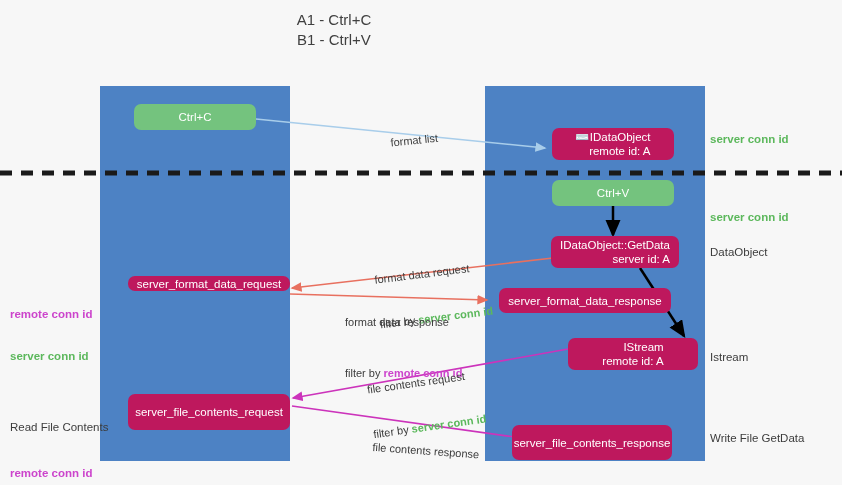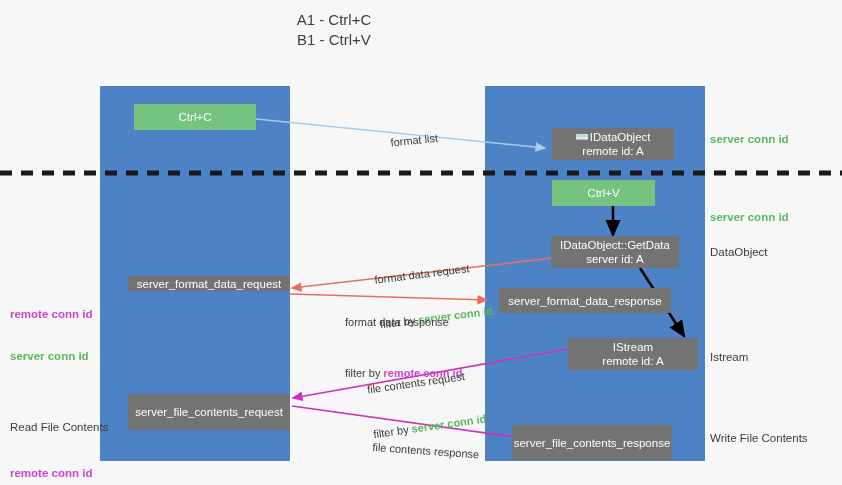--- a/index.html
+++ b/index.html
@@ -53,24 +53,25 @@
   .node {
     position: absolute;
     box-sizing: border-box;
     display: flex;
     flex-direction: column;
     align-items: center;
     justify-content: center;
     color: #ffffff;
     font-size: 11.5px;
     line-height: 14px;
-    text-align: center;
-    white-space: pre;
-  }
-  .node.orange { background: #737373; }
+    text-align: right;
+    white-space: pre;
+    border-radius: 7px;
+  }
+  .node.orange { background: #be185d; }
   .node.green  { background: #74c37e; }
   .edge-label {
     position: absolute;
     font-size: 11px;
     color: #3c3c3c;
     white-space: pre;
     line-height: 15px;
   }
   .edge-label .g { color: #5cb85c; font-weight: bold; }
   .edge-label .m { color: #cc44cc; font-weight: bold; }
@@ -138,21 +139,21 @@
 
     <line x1="568" y1="349" x2="293" y2="398" stroke="#cc33bb" stroke-width="1.6" marker-end="url(#ah-mag)"></line>
     <line x1="292" y1="406" x2="522" y2="438" stroke="#cc33bb" stroke-width="1.6" marker-end="url(#ah-mag)"></line>
   </svg>
 
   <div class="node green" style="left:134px; top:104px; width:122px; height:26px;">Ctrl+C</div>
 
   <div class="node orange" style="left:552px; top:128px; width:122px; height:32px;">⌨️IDataObject
 remote id: A</div>
 
-  <div class="node green" style="left:552px; top:180px; width:103px; height:26px;">Ctrl+V</div>
+  <div class="node green" style="left:552px; top:180px; width:122px; height:26px;">Ctrl+V</div>
 
   <div class="node orange" style="left:551px; top:236px; width:128px; height:32px;">IDataObject::GetData
 server id: A</div>
 
   <div class="node orange" style="left:128px; top:276px; width:162px; height:15px;">server_format_data_request</div>
 
   <div class="node orange" style="left:499px; top:288px; width:172px; height:25px;">server_format_data_response</div>
 
   <div class="node orange" style="left:568px; top:338px; width:130px; height:32px;">IStream
 remote id: A</div>
@@ -182,21 +183,21 @@
 
   <div class="edge-label rot" style="left:375px; top:410px; transform:rotate(4deg);">
     <div>file contents response</div>
     
   </div>
 
   <div class="side-label green" style="left:710px; top:132px;">server conn id</div>
   <div class="side-label green" style="left:710px; top:210px;">server conn id</div>
   <div class="side-label" style="left:710px; top:245px;">DataObject</div>
   <div class="side-label" style="left:710px; top:350px;">Istream</div>
-  <div class="side-label" style="left:710px; top:431px;">Write File Contents</div>
+  <div class="side-label" style="left:710px; top:431px;">Write File GetData</div>
 
   <div class="stack" style="left:10px; top:279px;">
     <div class="m">remote conn id</div>
     <div class="g">server conn id</div>
   </div>
 
   <div class="stack" style="left:10px; top:392px;">
     <div class="n">Read File Contents</div>
     <div class="m" style="margin-top:4px;">remote conn id</div>
     

